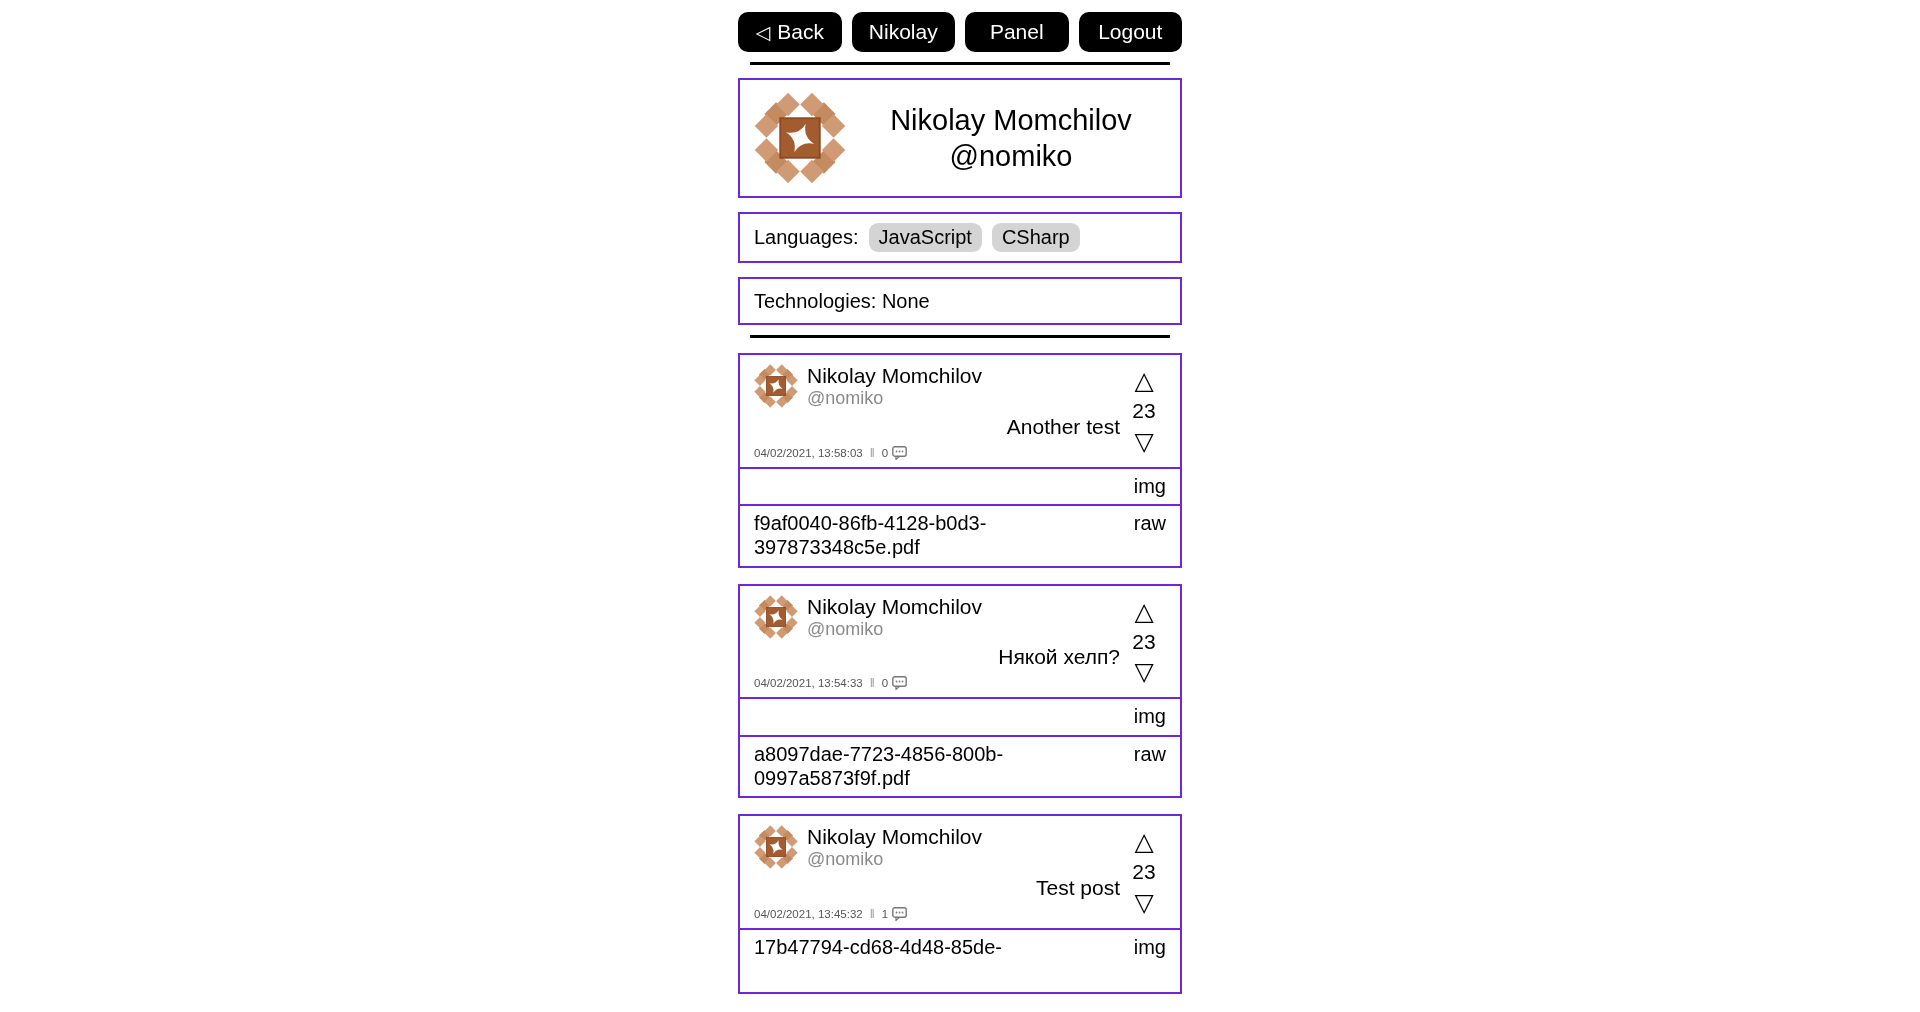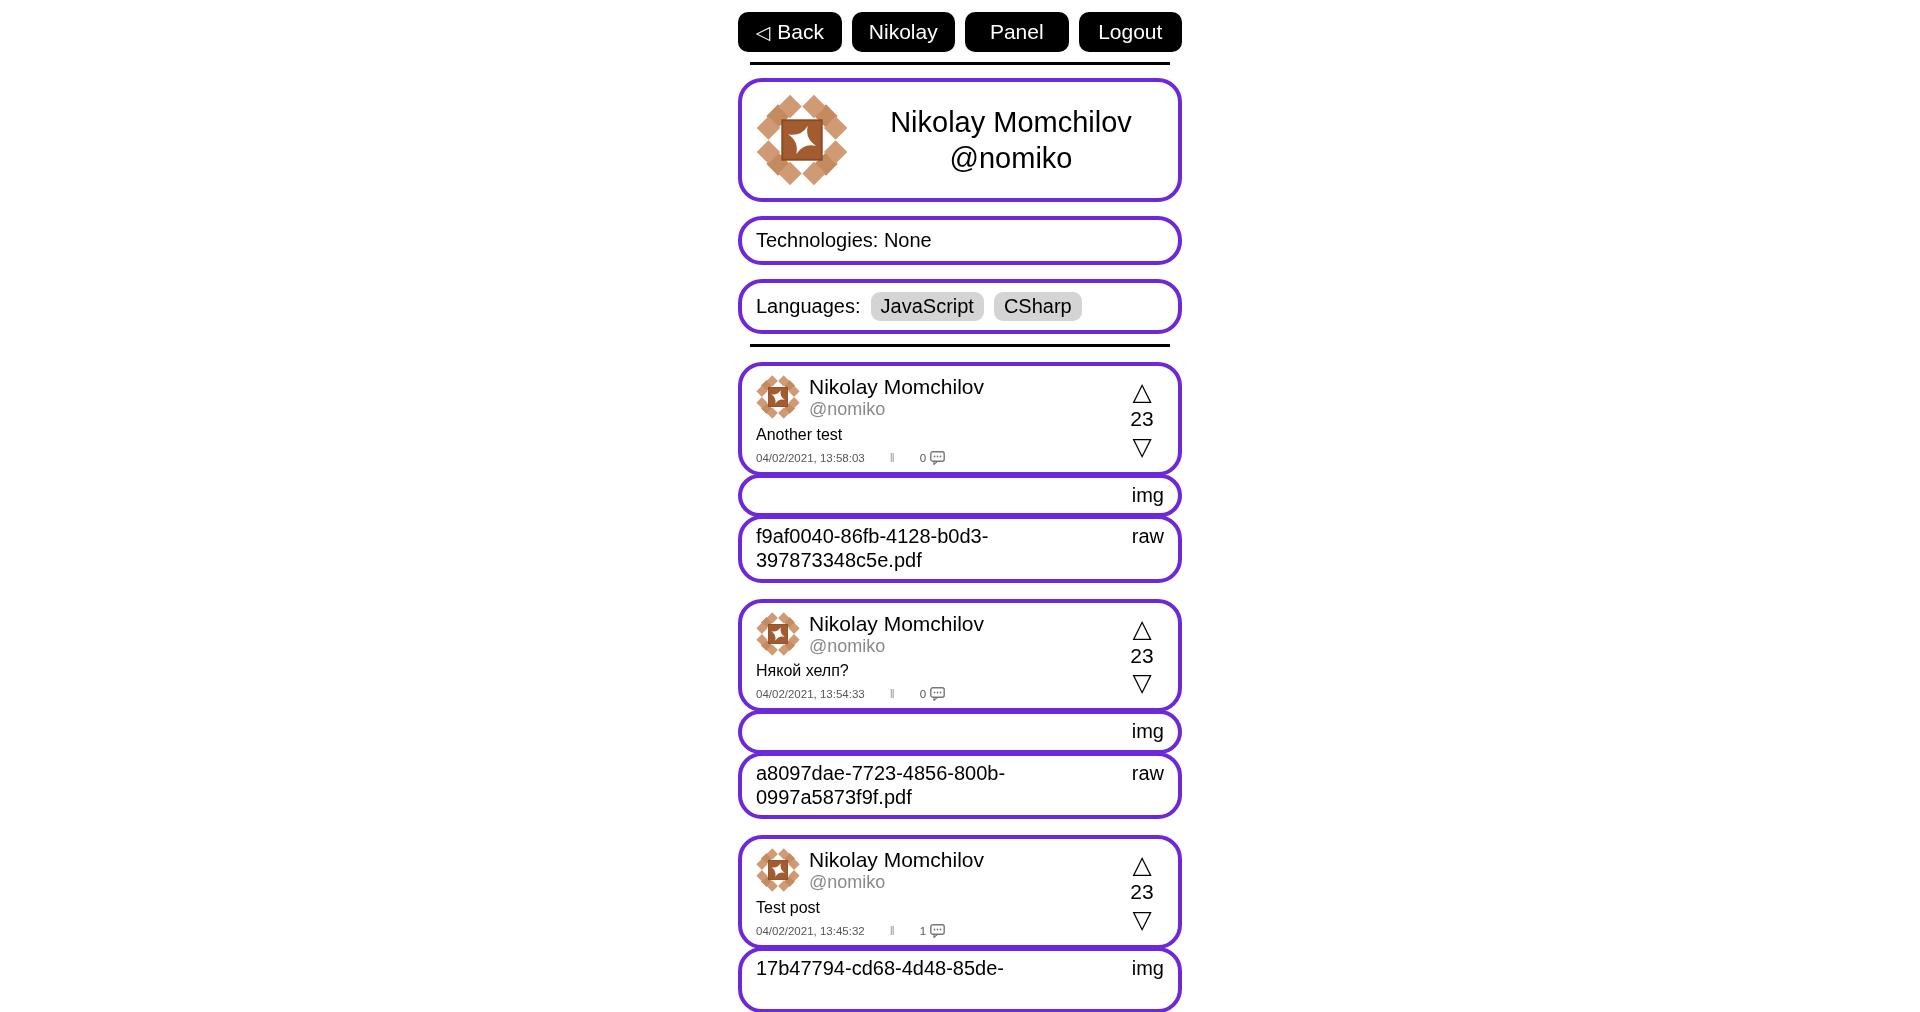--- a/index.html
+++ b/index.html
@@ -20,41 +20,41 @@
     font-family: inherit; font-size: 21px;
     display: flex; align-items: center; justify-content: center; gap: 7px;
     cursor: pointer; white-space: nowrap;
   }
   .nav-btn .tri { font-size: 19px; line-height: 1; }
 
   .rule { border: none; border-top: 3px solid #000; margin-left: 12px; margin-right: 12px; }
   .rule-top { margin-bottom: 13px; }
   .rule-mid { margin-top: 10px; margin-bottom: 15px; }
 
-  .card { border: 4px solid #6d28d9; border-radius: 24px; background: #fff; }
+  .card { border: 2px solid #6d28d9; border-radius: 0; background: #fff; }
 
   
   .profile-card { display: flex; align-items: center; gap: 10px; padding: 12px 14px; }
   .profile-avatar { width: 92px; height: 92px; flex: none; }
   .profile-names { flex: 1; text-align: center; font-size: 29px; line-height: 1.25; }
 
   
   .info-card { margin-top: 14px; padding: 9px 14px; font-size: 20px; display: flex; align-items: center; min-height: 48px; }
   .badge { background: #d4d4d4; border-radius: 9px; padding: 3px 10px; margin-left: 10px; }
 
   
   .post-group { margin-bottom: 16px; }
   .post-card { display: flex; padding: 9px 12px 7px 14px; position: relative; }
   .post-main { flex: 1; min-width: 0; }
   .post-header { display: flex; gap: 9px; align-items: flex-start; }
   .post-avatar { width: 44px; height: 44px; flex: none; }
   .post-author { font-size: 21px; line-height: 1.15; }
   .post-handle { font-size: 18px; color: #8a8a8a; line-height: 1.15; }
-  .post-title { font-size: 16px; margin-top: 6px; }
-  .post-meta { margin-top: 7px; font-size: 11.5px; color: #555; display: flex; align-items: center; gap: 25px; }
+  .post-title { font-size: 21px; margin-top: 6px; text-align: right; }
+  .post-meta { margin-top: 7px; font-size: 11.5px; color: #555; display: flex; align-items: center; gap: 7px; }
   .meta-sep { color: #999; font-size: 12px; }
   .meta-comments { display: flex; align-items: center; gap: 4px; }
   .comment-icon svg { display: block; }
 
   .votes { width: 48px; flex: none; display: flex; flex-direction: column; align-items: center; justify-content: space-between; padding: 4px 0 6px; }
   .vote-arrow { font-size: 25px; line-height: 1; cursor: pointer; background: none; border: none; color: #000; font-family: inherit; padding: 0; }
   .vote-count { font-size: 21px; }
 
   
   .attachment-row { display: flex; align-items: flex-start; margin-top: -2px; padding: 6px 14px; font-size: 20px; line-height: 1.18; }
@@ -116,28 +116,28 @@
     <svg class="profile-avatar">
         <use href="#identicon"></use>
       </svg>
     <div class="profile-names">
       <div>Nikolay Momchilov</div>
       <div>@nomiko</div>
     </div>
   </div>
 
   <div class="card info-card">
-    <span>Technologies:</span>&nbsp;
-    <span>None</span>
-  </div>
-
-  <div class="card info-card">
     <span>Languages:</span>
     <span class="badge">JavaScript</span>
     <span class="badge">CSharp</span>
+  </div>
+
+  <div class="card info-card">
+    <span>Technologies:</span>&nbsp;
+    <span>None</span>
   </div>
 
   <hr class="rule rule-mid">
 
   <div class="post-group">
     <div class="card post-card">
       <div class="post-main">
         <div class="post-header">
           <svg class="post-avatar">
               <use href="#identicon"></use>

